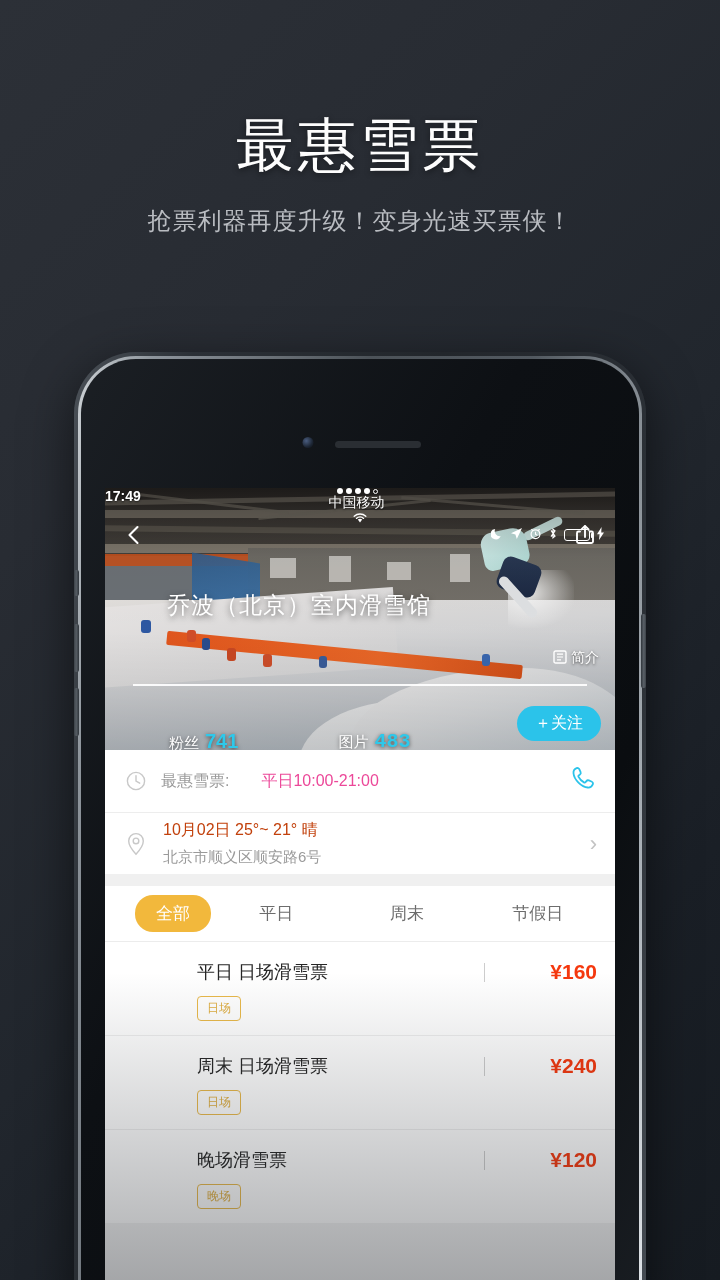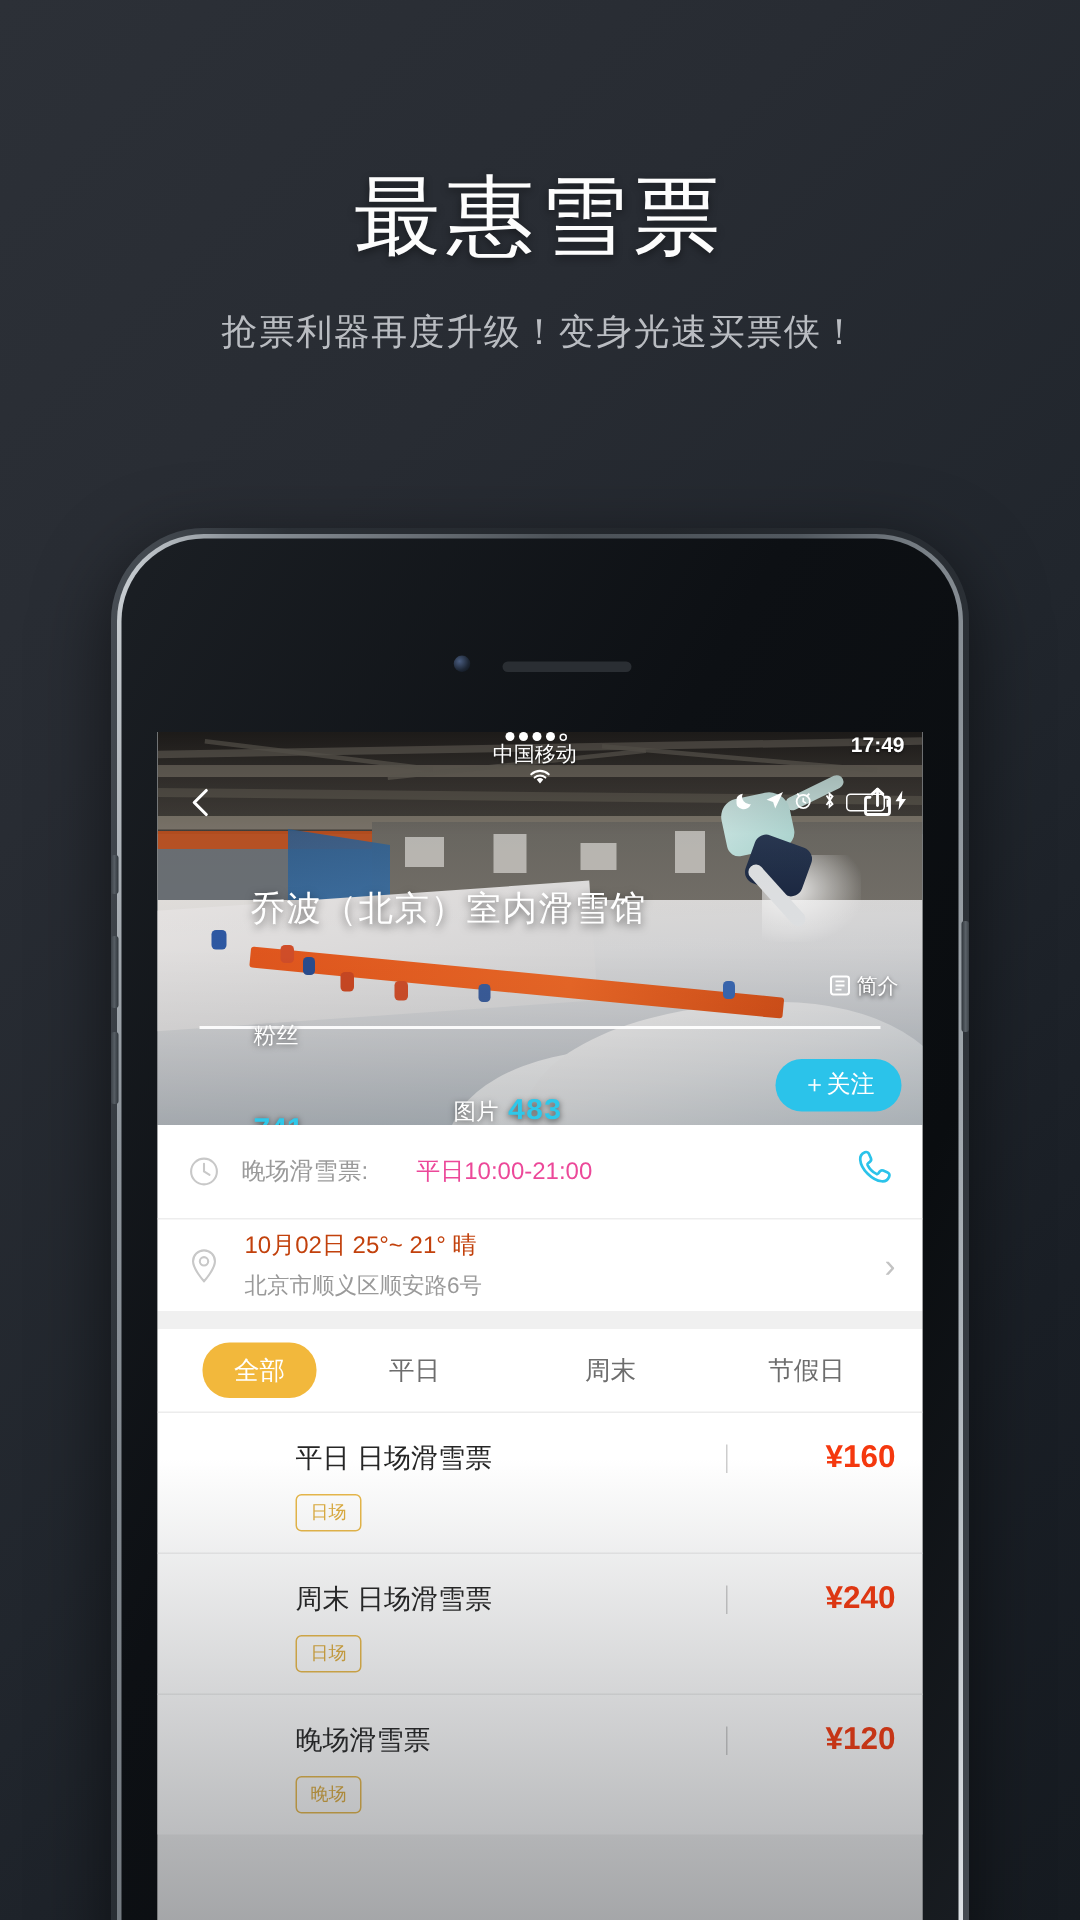--- a/index.html
+++ b/index.html
@@ -192,21 +192,21 @@
     color: #fff; font-size: 13px;
     text-shadow: 0 1px 2px rgba(0,0,0,.6);
     z-index: 4;
     flex-direction: column;
   }
   .sb-dots { display: flex; gap: 3px; align-items: center; margin-right: 5px; }
   .sb-dots i { width: 6px; height: 6px; border-radius: 50%; background: #fff; display:block; }
   .sb-dots i.hollow { background: transparent; border: 1px solid #fff; width:5px;height:5px;}
   .sb-carrier { font-size: 14px; margin-right: 7px; }
   .sb-wifi { font-size: 13px; }
-  .sb-time { position: absolute; left: 0; right: 12px; text-align: right; font-size: 14px; font-weight: 600; }
+  .sb-time { position: absolute; left: 0; right: 12px; text-align: left; font-size: 14px; font-weight: 600; }
   .sb-right { margin-left: auto; display: flex; align-items: center; gap: 6px; z-index: 2; }
   .batt {
     width: 26px; height: 12px; border: 1px solid #fff; border-radius: 3px;
     position: relative; padding: 1px;
   }
   .batt::after {
     content:''; position:absolute; right:-4px; top:3px; width:2px;height:5px;
     background:#fff; border-radius:0 2px 2px 0;
   }
   .batt-fill { width: 38%; height: 100%; background: #3ddc5a; border-radius: 1px; }
@@ -238,21 +238,21 @@
   }
   .hero-stats {
     position: absolute; left: 0; right: 0; top: 212px; height: 46px;
     display: flex; align-items: center; z-index: 3;
     padding: 0 14px;
   }
   .stat { display: flex; align-items: baseline; gap: 6px; color: #fff;
           text-shadow: 0 1px 4px rgba(0,0,0,.6); }
   .stat .lbl { font-size: 15px; }
   .stat .num { font-size: 20px; color: #2ec8ea; font-weight: 600; margin-top: 36px; }
-  .stat.s1 { margin-left: 50px; flex-direction: column; }
+  .stat.s1 { margin-left: 50px; }
   .stat.s2 { margin-left: 100px; font-family: Liberation Mono, monospace; }
   .btn-follow {
     margin-left: auto;
     background: #2bc3ea;
     color: #fff; font-size: 16px;
     padding: 7px 18px; border-radius: 18px;
     border: none; cursor: pointer;
     white-space: nowrap;
   }
 
@@ -480,21 +480,21 @@
     </div>
 
     <div class="info-card">
       <div class="info-row">
         <span class="info-ic">
           <svg width="22" height="22" viewBox="0 0 22 22">
             <circle cx="11" cy="11" r="8.6" fill="none" stroke="#c8c8c8" stroke-width="1.4"></circle>
             <path d="M11 5.8V11l3.7 2.2" stroke="#c8c8c8" stroke-width="1.4" fill="none" stroke-linecap="round"></path>
           </svg>
         </span>
-        <span class="info-label">晚场滑雪票:</span>
+        <span class="info-label">最惠雪票:</span>
         <span class="info-value">平日10:00-21:00</span>
         <span class="phone-ic">
           <svg width="30" height="30" viewBox="0 0 30 30">
             <path d="M9.6 4.2c1.4-.6 2.4.2 2.9 1.4l1.1 2.6c.4 1 .1 1.8-.7 2.4l-1.2.9c-.4.3-.5.7-.3 1.2a13 13 0 0 0 5.9 5.9c.5.2.9.1 1.2-.3l.9-1.2c.6-.8 1.4-1.1 2.4-.7l2.6 1.1c1.2.5 2 1.5 1.4 2.9-.8 1.9-2.8 3.3-5 3.1C14.5 23 7 15.5 6.5 9.2c-.2-2.2 1.2-4.2 3.1-5Z" fill="none" stroke="#2bc3ea" stroke-width="1.8" stroke-linejoin="round"></path>
           </svg>
         </span>
       </div>
       <div class="info-row">
         <span class="info-ic">
           <svg width="22" height="24" viewBox="0 0 22 24">

